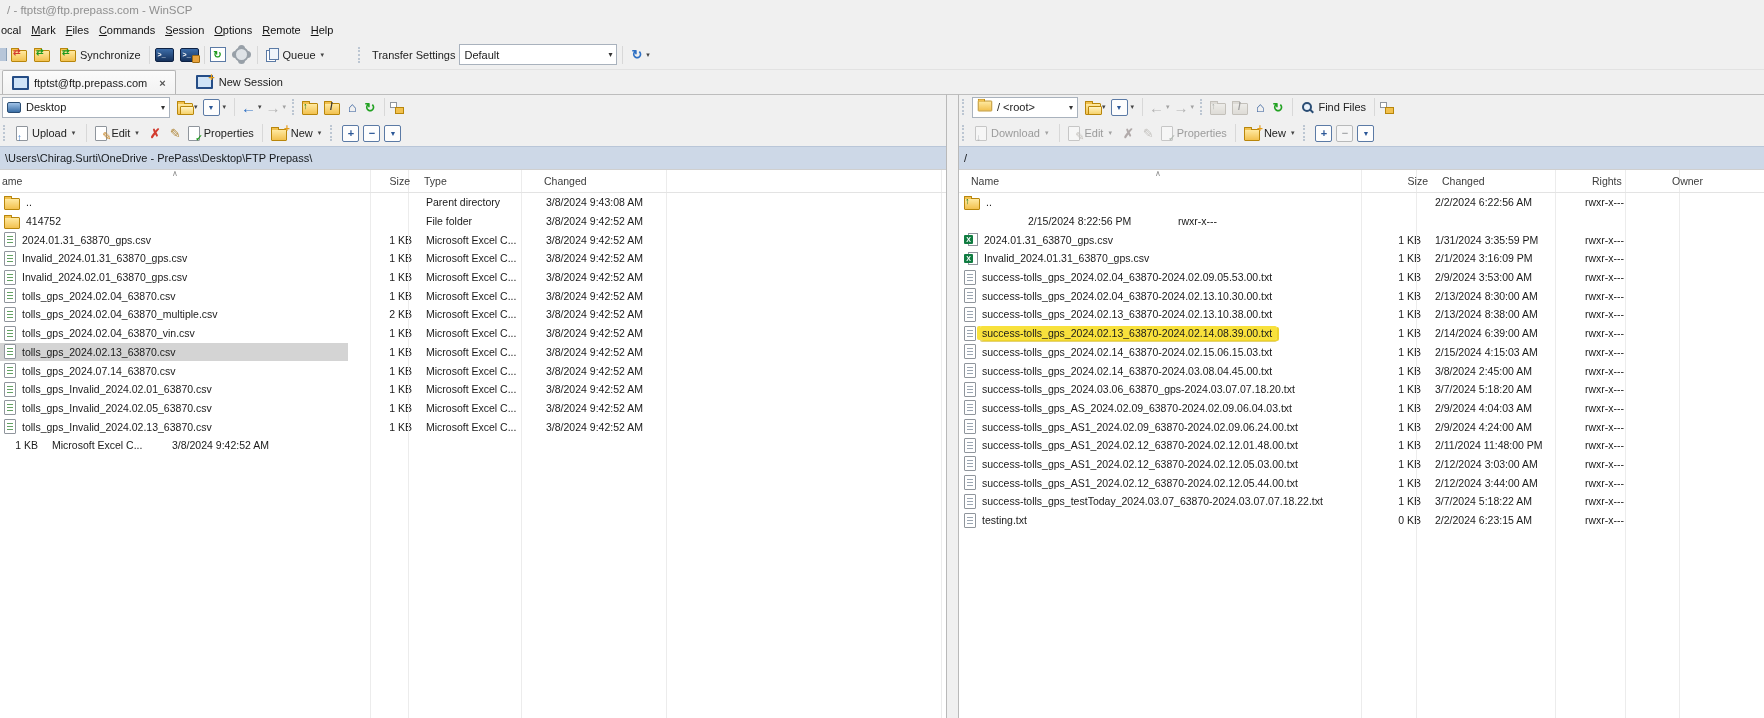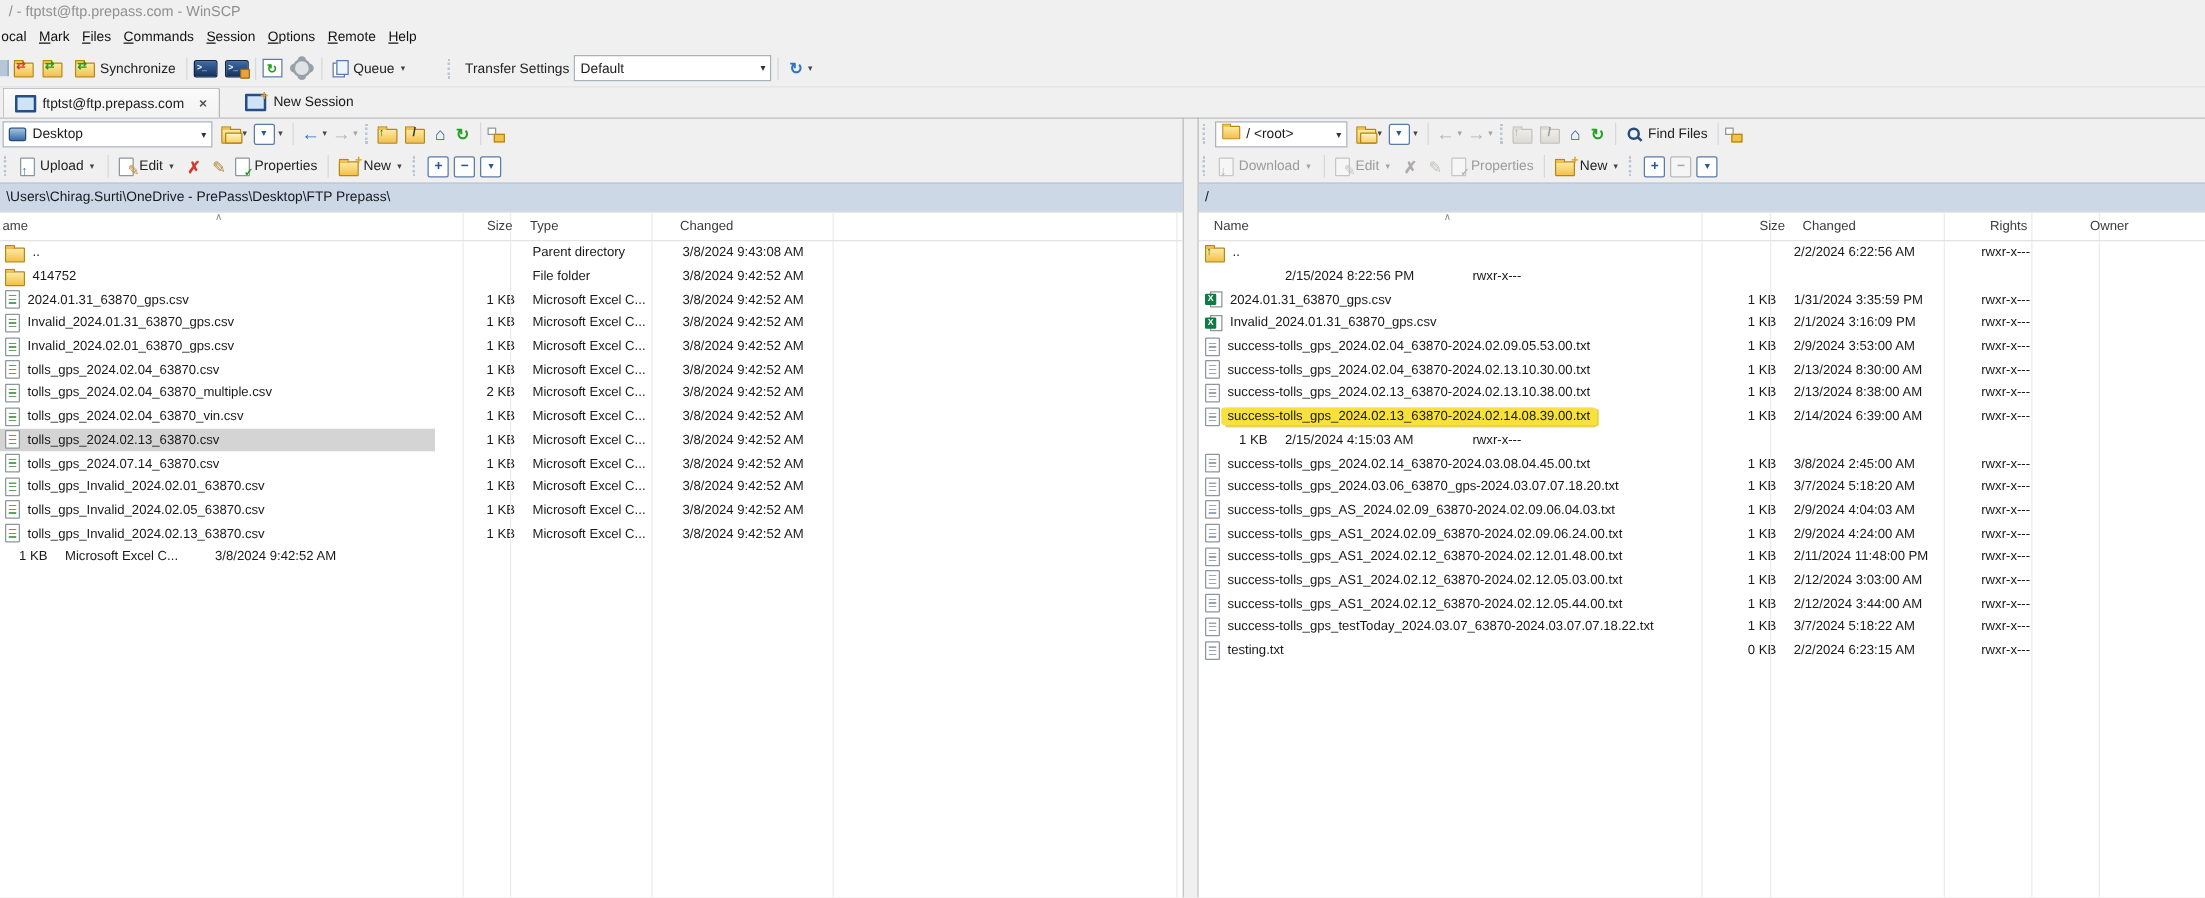--- a/index.html
+++ b/index.html
@@ -528,20 +528,24 @@
           <div class="cell c-rname">
             <span class="i ic-page ic-txt"></span>
             <span class="label"><span class="hl">success-tolls_gps_2024.02.13_63870-2024.02.14.08.39.00.txt</span></span>
           </div>
           <div class="cell c-rsize num">1 KB</div>
           <div class="cell c-rchg">2/14/2024 6:39:00 AM</div>
           <div class="cell c-rrights">rwxr-x---</div>
           <div class="cell c-rowner"></div>
         </div>
         <div class="row">
+          <div class="cell c-rname">
+            <span class="i ic-page ic-txt"></span>
+            <span class="label">success-tolls_gps_2024.02.14_63870-2024.02.15.06.15.03.txt</span>
+          </div>
           <div class="cell c-rsize num">1 KB</div>
           <div class="cell c-rchg">2/15/2024 4:15:03 AM</div>
           <div class="cell c-rrights">rwxr-x---</div>
           <div class="cell c-rowner"></div>
         </div>
         <div class="row">
           <div class="cell c-rname">
             <span class="i ic-page ic-txt"></span>
             <span class="label">success-tolls_gps_2024.02.14_63870-2024.03.08.04.45.00.txt</span>
           </div>

